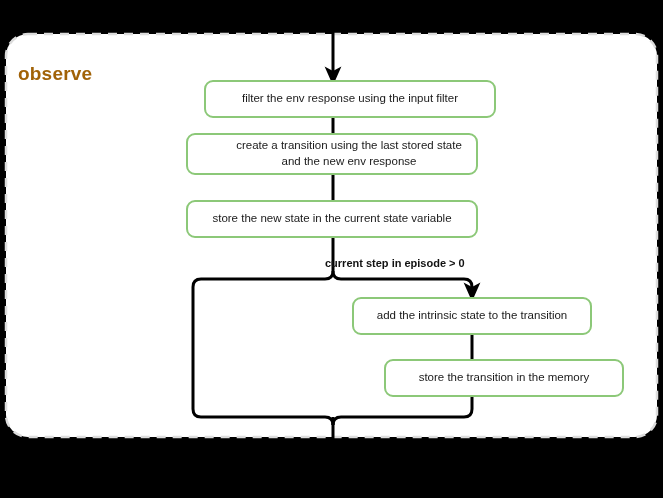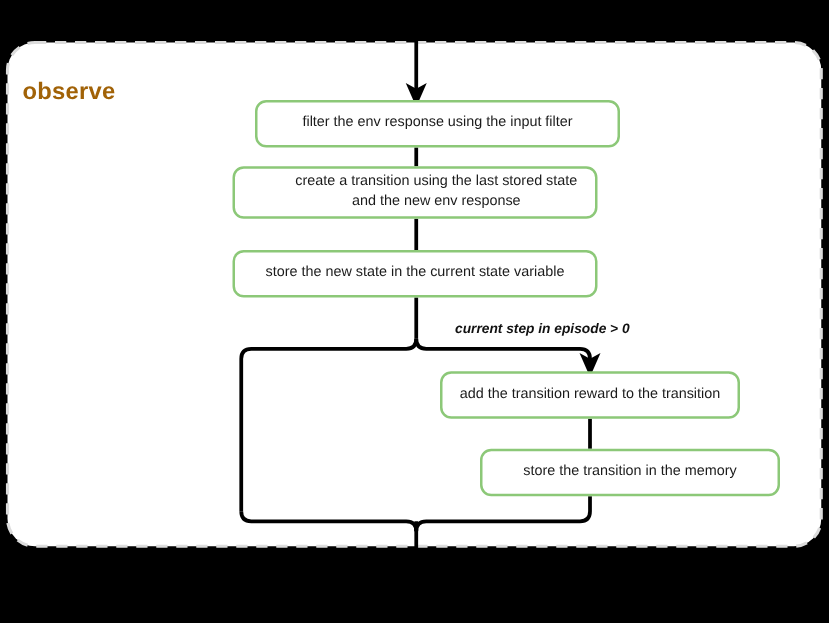--- a/index.html
+++ b/index.html
@@ -91,19 +91,19 @@
   </svg>
 
   <div class="group-title">observe</div>
 
   <div class="node" style="left:186px; top:80px; width:292px; height:38px;margin-left:18px;">filter the env response using the input filter</div>
 
   <div class="node" style="left:186px; top:133px; width:292px; height:42px;padding-left:44px;">create a transition using the last stored state and the new env response</div>
 
   <div class="node" style="left:186px; top:200px; width:292px; height:38px;">store the new state in the current state variable</div>
 
-  <div class="node" style="left:352px; top:297px; width:240px; height:38px;">add the transition reward to the transition</div>
+  <div class="node" style="left:352px; top:297px; width:240px; height:38px;">add the intrinsic state to the transition</div>
 
   <div class="node" style="left:352px; top:359px; width:240px; height:38px;margin-left:32px;">store the transition in the memory</div>
 
-  <div class="edge-label" style="left:364px; top:257px;font-style:italic;">current step in episode &gt; 0</div>
+  <div class="edge-label" style="left:325px; top:257px;">current step in episode &gt; 0</div>
 
 </div>
 
 </body></html>

